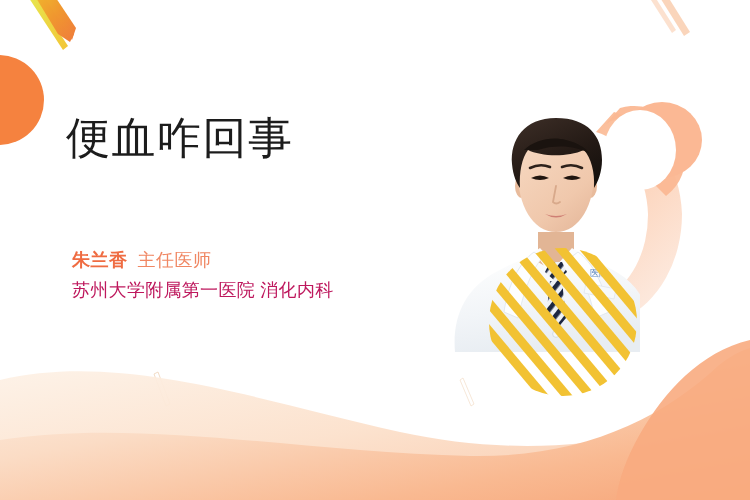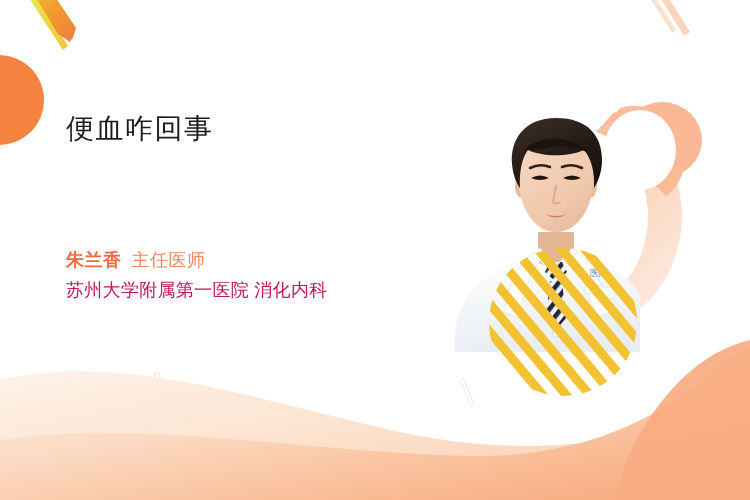--- a/index.html
+++ b/index.html
@@ -29,31 +29,31 @@
 
   
   #text-block {
     position: absolute;
     left: 66px;
     top: 112px;
     width: 380px;
     z-index: 40;
   }
   #title {
-    font-size: 28px;
+    font-size: 44px;
     line-height: 1.18;
     letter-spacing: 1.5px;
     color: #1c1c1c;
     font-weight: 400;
     margin: 0;
     white-space: nowrap;
   }
   #credit-block {
     position: absolute;
-    left: 66px;
+    left: 72px;
     top: 248px;
     width: 400px;
     z-index: 40;
   }
   #credit-line-1 {
     margin: 0;
     white-space: nowrap;
     line-height: 1.35;
   }
   #doctor-name {

